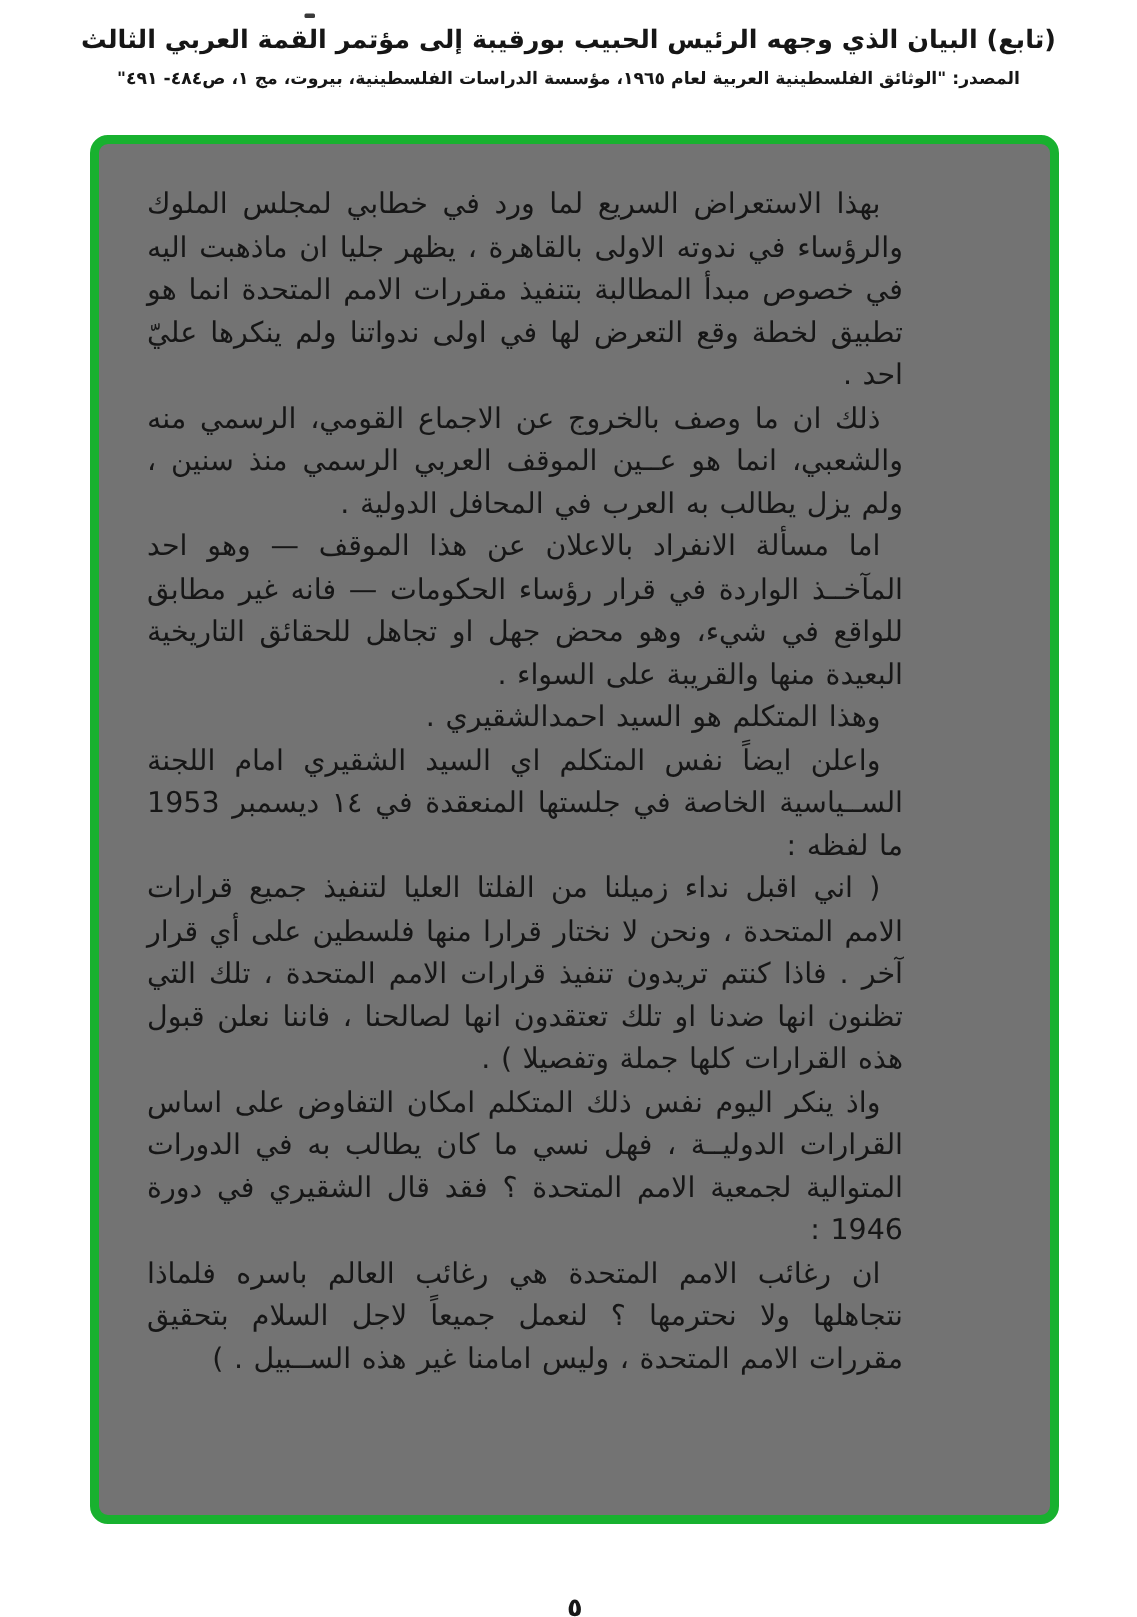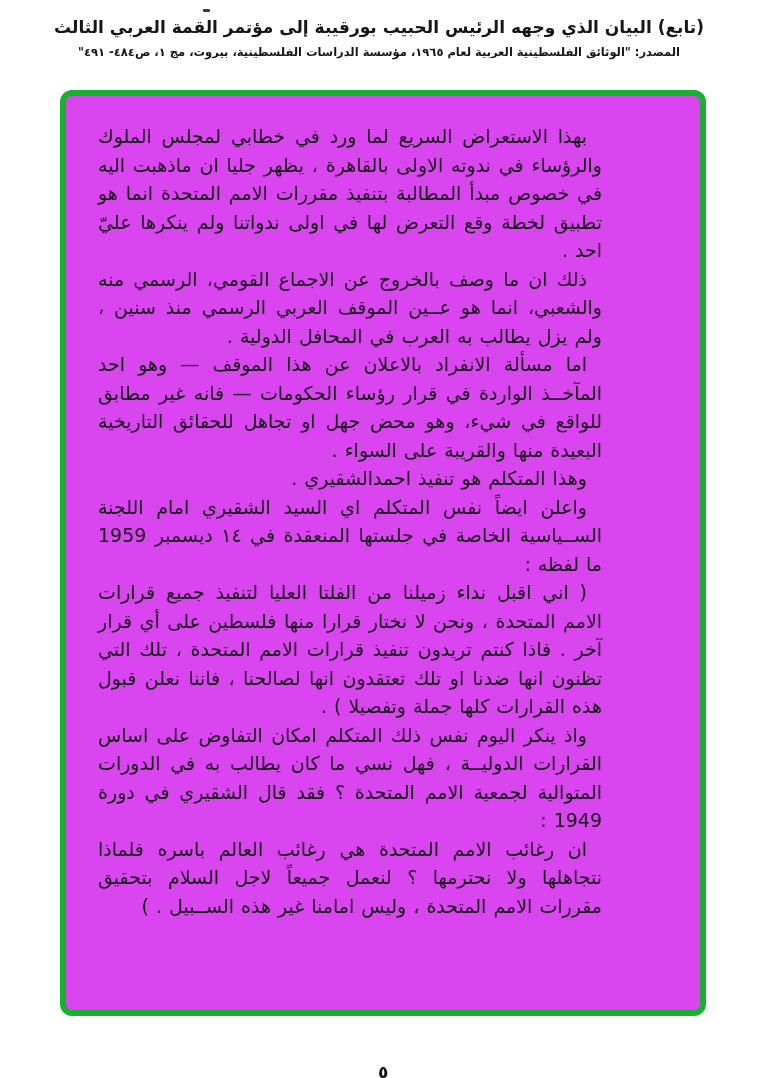--- a/index.html
+++ b/index.html
@@ -47,21 +47,21 @@
     line-height: 16px;
   }
   .content-frame {
     position: absolute;
     top: 90px;
     left: 60px;
     width: 646px;
     height: 926px;
     border: 6px solid var(--frame-green, #18b12f);
     border-radius: 12px;
-    background: #d946ef;
+    background: #737373;
   }
   .document-text {
     direction: rtl;
     text-align: justify;
     padding: 26px 98px 20px 32px;
     font-size: 19px;
     line-height: 28.5px;
   }
   .document-text p {
     text-indent: 15px;
@@ -87,23 +87,23 @@
   <div class="doc-header">
     <div class="doc-title">(تابع) البيان الذي وجهه الرئيس الحبيب بورقيبة إلى مؤتمر القمة العربي الثالث</div>
     <div class="doc-source">المصدر: "الوثائق الفلسطينية العربية لعام ١٩٦٥، مؤسسة الدراسات الفلسطينية، بيروت، مج ١، ص٤٨٤- ٤٩١"</div>
   </div>
 
   <div class="content-frame">
     <div class="document-text">
         <p>بهذا الاستعراض السريع لما ورد في خطابي لمجلس الملوك والرؤساء في ندوته الاولى بالقاهرة ، يظهر جليا ان ماذهبت اليه في خصوص مبدأ المطالبة بتنفيذ مقررات الامم المتحدة انما هو تطبيق لخطة وقع التعرض لها في اولى ندواتنا ولم ينكرها عليّ احد .</p>
         <p>ذلك ان ما وصف بالخروج عن الاجماع القومي، الرسمي منه والشعبي، انما هو عــين الموقف العربي الرسمي منذ سنين ، ولم يزل يطالب به العرب في المحافل الدولية .</p>
         <p>اما مسألة الانفراد بالاعلان عن هذا الموقف — وهو احد المآخــذ الواردة في قرار رؤساء الحكومات — فانه غير مطابق للواقع في شيء، وهو محض جهل او تجاهل للحقائق التاريخية البعيدة منها والقريبة على السواء .</p>
-        <p>وهذا المتكلم هو تنفيذ احمدالشقيري .</p>
-        <p>واعلن ايضاً نفس المتكلم اي السيد الشقيري امام اللجنة الســياسية الخاصة في جلستها المنعقدة في ١٤ ديسمبر 1959 ما لفظه :</p>
+        <p>وهذا المتكلم هو السيد احمدالشقيري .</p>
+        <p>واعلن ايضاً نفس المتكلم اي السيد الشقيري امام اللجنة الســياسية الخاصة في جلستها المنعقدة في ١٤ ديسمبر 1953 ما لفظه :</p>
         <p>( اني اقبل نداء زميلنا من الفلتا العليا لتنفيذ جميع قرارات الامم المتحدة ، ونحن لا نختار قرارا منها فلسطين على أي قرار آخر . فاذا كنتم تريدون تنفيذ قرارات الامم المتحدة ، تلك التي تظنون انها ضدنا او تلك تعتقدون انها لصالحنا ، فاننا نعلن قبول هذه القرارات كلها جملة وتفصيلا ) .</p>
-        <p>واذ ينكر اليوم نفس ذلك المتكلم امكان التفاوض على اساس القرارات الدوليــة ، فهل نسي ما كان يطالب به في الدورات المتوالية لجمعية الامم المتحدة ؟ فقد قال الشقيري في دورة 1949 :</p>
+        <p>واذ ينكر اليوم نفس ذلك المتكلم امكان التفاوض على اساس القرارات الدوليــة ، فهل نسي ما كان يطالب به في الدورات المتوالية لجمعية الامم المتحدة ؟ فقد قال الشقيري في دورة 1946 :</p>
         <p>ان رغائب الامم المتحدة هي رغائب العالم باسره فلماذا نتجاهلها ولا نحترمها ؟ لنعمل جميعاً لاجل السلام بتحقيق مقررات الامم المتحدة ، وليس امامنا غير هذه الســبيل . )</p>
       </div>
   </div>
 
   <div class="page-number">٥</div>
 
 </div>
 
 </body></html>

